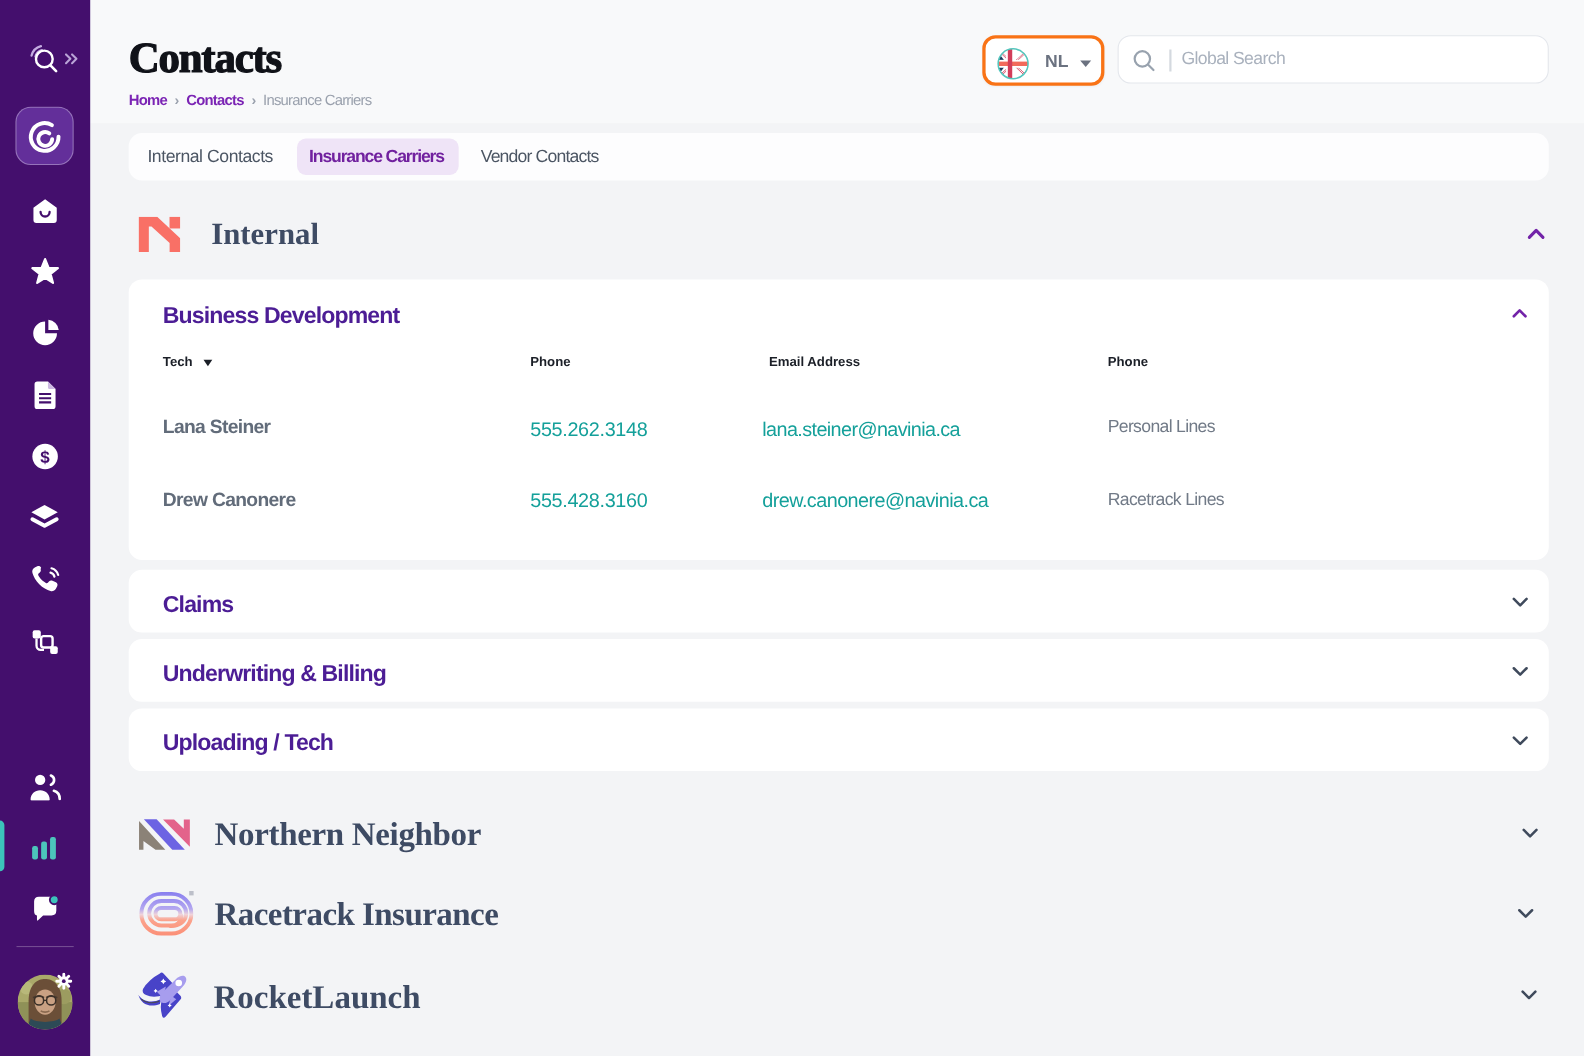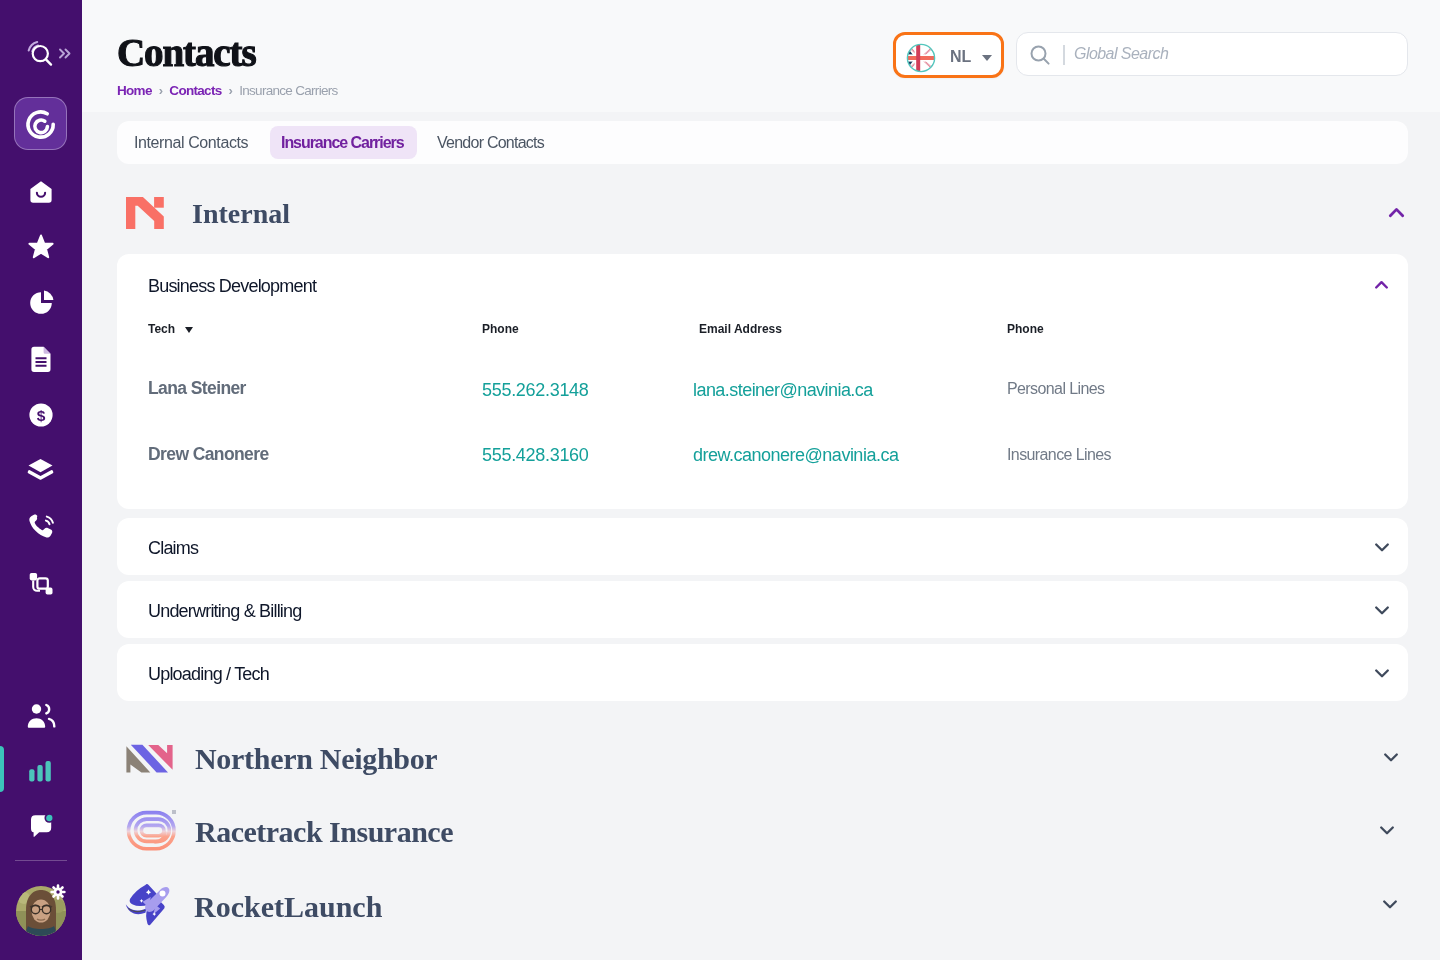--- a/index.html
+++ b/index.html
@@ -14,32 +14,32 @@
   #crumbs { position:absolute; left:117px; top:83px; font-size:13.5px; letter-spacing:-0.7px; color:#9aa1ad; font-weight:bold; }
   #crumbs a { color:#7b24b4; text-decoration:none; }
   #crumbs .sep { color:#9aa1ad; padding:0 7px; font-size:13px; }
   #crumbs .cur { font-weight:normal; color:#9aa1ad; }
   
   #lang { position:absolute; left:893px; top:32px; width:111px; height:46px; background:#fff; border:3px solid #f97316; border-radius:12px; box-shadow:0 1px 2px rgba(16,24,40,.04); }
   #lang .nl { position:absolute; left:54px; top:13px; font-size:16px; font-weight:bold; color:#6b7280; }
   #lang .caret { position:absolute; left:86px; top:20px; width:0; height:0; border-left:5.5px solid transparent; border-right:5.5px solid transparent; border-top:6px solid #6b7280; }
   
   #gsearch { position:absolute; left:1016px; top:32px; width:392px; height:44px; background:#fff; border:1px solid #e4e7ec; border-radius:12px; }
-  #gsearch .ph { position:absolute; left:57px; top:12px; font-size:16px; color:#a9b1bd; letter-spacing:-0.55px;font-style:italic; }
+  #gsearch .ph { position:absolute; left:57px; top:12px; font-size:16px; color:#a9b1bd; letter-spacing:-0.55px; }
   #gsearch .bar { position:absolute; left:46px; top:12px; width:1.5px; height:20px; background:#d4d9df; }
   
   #tabs { position:absolute; left:117px; top:121px; width:1291px; height:43px; background:#fdfdfe; border-radius:12px; }
   #tabs .t { position:absolute; top:0; height:43px; line-height:43px; font-size:16px; color:#4b5563; letter-spacing:-0.4px; }
   #tabs .pill { position:absolute; left:153px; top:5px; width:147px; height:33px; background:#efe4f7; border-radius:8px; }
   #tabs .active { color:#71219f; font-weight:bold; letter-spacing:-1.05px; }
   
   .carrier-title { position:absolute; font-family:"Liberation Serif", serif; font-weight:bold; color:#3e4b64; }
   
   .card { position:absolute; left:117px; width:1291px; background:#fff; border-radius:12px; }
-  .sec-title { font-size:18px; font-weight:normal; color:#0f172a; letter-spacing:-0.8px; }
+  .sec-title { font-size:21px; font-weight:bold; color:#4c1d95; letter-spacing:-0.8px; }
   .th { position:absolute; font-size:12px; font-weight:bold; color:#1b1f27; }
   .name { position:absolute; font-size:17.5px; font-weight:bold; color:#626c7a; letter-spacing:-0.6px; }
   .teal { position:absolute; font-size:18px; color:#14a09a; letter-spacing:-0.3px; }
   .note { position:absolute; font-size:16px; color:#717a87; letter-spacing:-0.6px; }
 </style>
 </head>
 <body>
 <div id="topband"></div>
 <div id="sidebar">
 
@@ -220,21 +220,21 @@
   <div class="th" style="left:365px; top:68px;">Phone</div>
   <div class="th" style="left:582px; top:68px;">Email Address</div>
   <div class="th" style="left:890px; top:68px;">Phone</div>
   <div class="name" style="left:31px; top:124px;">Lana Steiner</div>
   <div class="teal" style="left:365px; top:126px;">555.262.3148</div>
   <div class="teal" style="left:576px; top:126px; letter-spacing:-0.55px;">lana.steiner@navinia.ca</div>
   <div class="note" style="left:890px; top:125.5px;">Personal Lines</div>
   <div class="name" style="left:31px; top:189.5px;">Drew Canonere</div>
   <div class="teal" style="left:365px; top:191px;">555.428.3160</div>
   <div class="teal" style="left:576px; top:191px; letter-spacing:-0.5px;">drew.canonere@navinia.ca</div>
-  <div class="note" style="left:890px; top:191.5px;">Insurance Lines</div>
+  <div class="note" style="left:890px; top:191.5px;">Racetrack Lines</div>
 </div>
 
 <div class="card" style="top:518px; height:57px;">
     <div class="sec-title" style="position:absolute; left:31px; top:20px;">Claims</div>
   <svg class="abs chv" style="left:1257px; top:24px;">
       <use href="#chvd"></use>
     </svg>
   </div>
 <div class="card" style="top:581px; height:57px;">
     <div class="sec-title" style="position:absolute; left:31px; top:20px;">Underwriting &amp; Billing</div>

